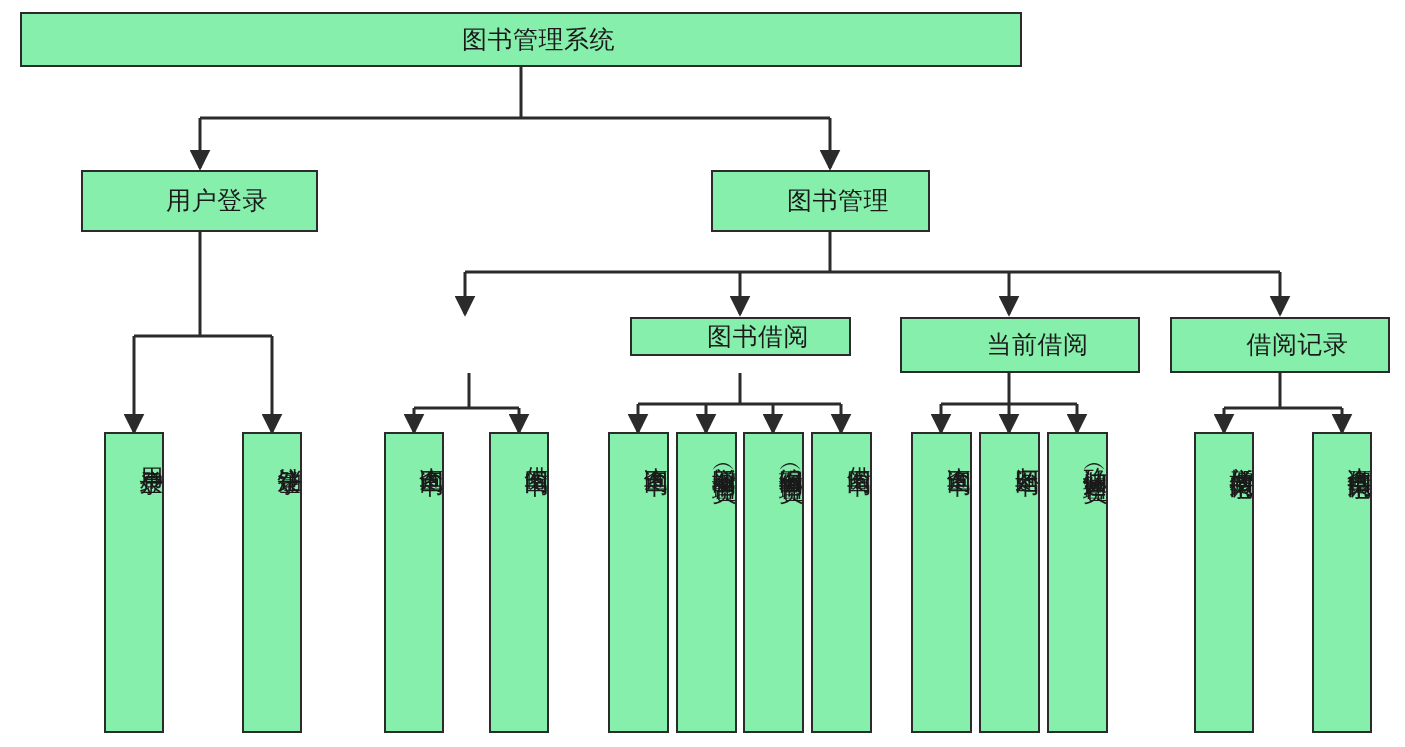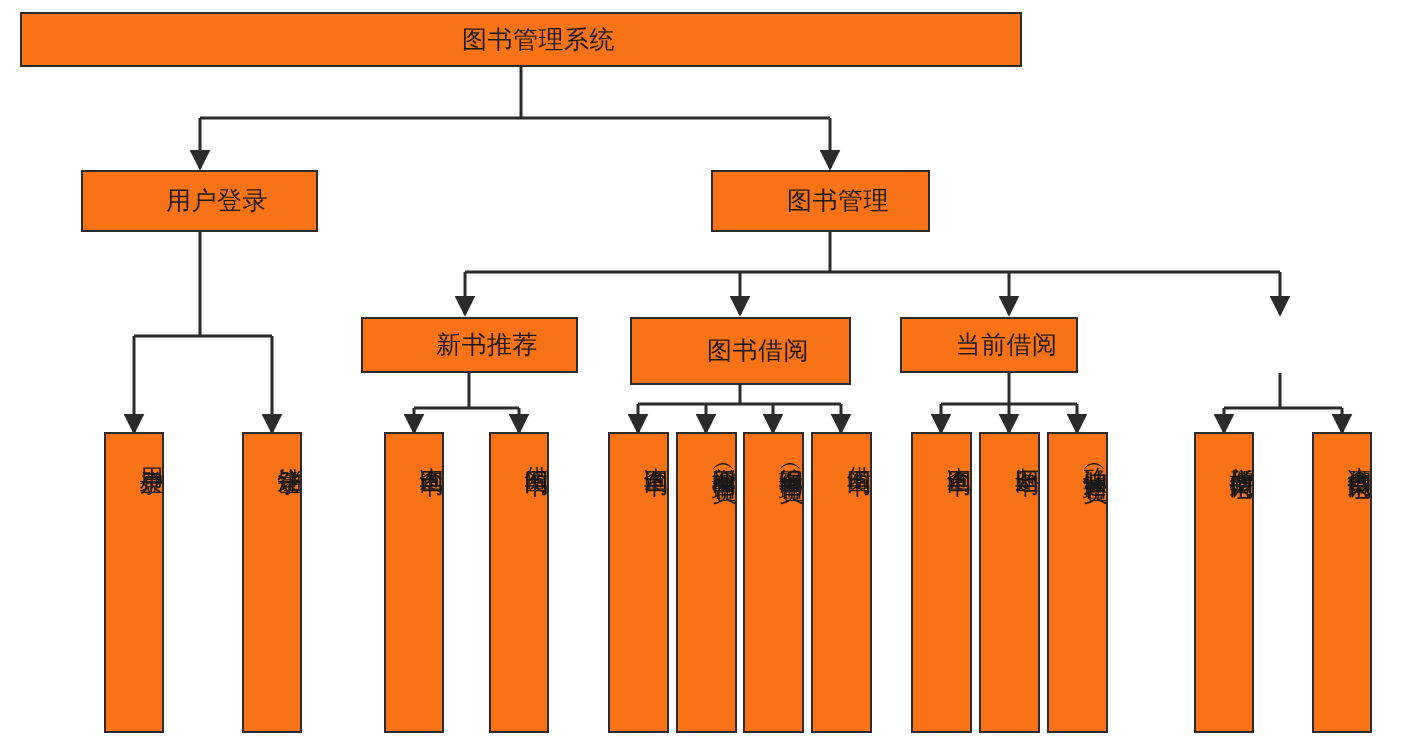--- a/index.html
+++ b/index.html
@@ -22,21 +22,21 @@
     position: absolute;
     left: 0;
     top: 0;
     width: 1405px;
     height: 747px;
     pointer-events: none;
   }
   .node {
     position: absolute;
     box-sizing: border-box;
-    background: #f97316;
+    background: #86efac;
     border: 2.5px solid #2b2b2b;
     display: flex;
     align-items: center;
     justify-content: center;
     color: #1a1a1a;
     z-index: 2;
     padding-left: 35px;
   }
   .node-label {
     display: block;
@@ -134,28 +134,28 @@
     <span class="node-label">图书管理系统</span>
   </div>
 
   <div class="node horiz" style="left:81px; top:170px; width:237px; height:62px;">
     <span class="node-label">用户登录</span>
   </div>
   <div class="node horiz" style="left:711px; top:170px; width:219px; height:62px;">
     <span class="node-label">图书管理</span>
   </div>
 
-  <div class="node horiz" style="left:361px; top:317px; width:217px; height:56px;">
-    <span class="node-label">新书推荐</span>
-  </div>
-  <div class="node horiz" style="left:630px; top:317px; width:221px; height:68px;">
+  <div class="node horiz" style="left:630px; top:317px; width:221px; height:39px;">
     <span class="node-label">图书借阅</span>
   </div>
-  <div class="node horiz" style="left:900px; top:317px; width:178px; height:56px;">
+  <div class="node horiz" style="left:900px; top:317px; width:240px; height:56px;">
     <span class="node-label">当前借阅</span>
+  </div>
+  <div class="node horiz" style="left:1170px; top:317px; width:220px; height:56px;">
+    <span class="node-label">借阅记录</span>
   </div>
 
   <div class="node vert" style="left:104px; top:432px; width:60px; height:301px;">
     <span class="node-label">用户登录</span>
   </div>
   <div class="node vert" style="left:242px; top:432px; width:60px; height:301px;">
     <span class="node-label">注销登录</span>
   </div>
 
   <div class="node vert" style="left:384px; top:432px; width:60px; height:301px;">

